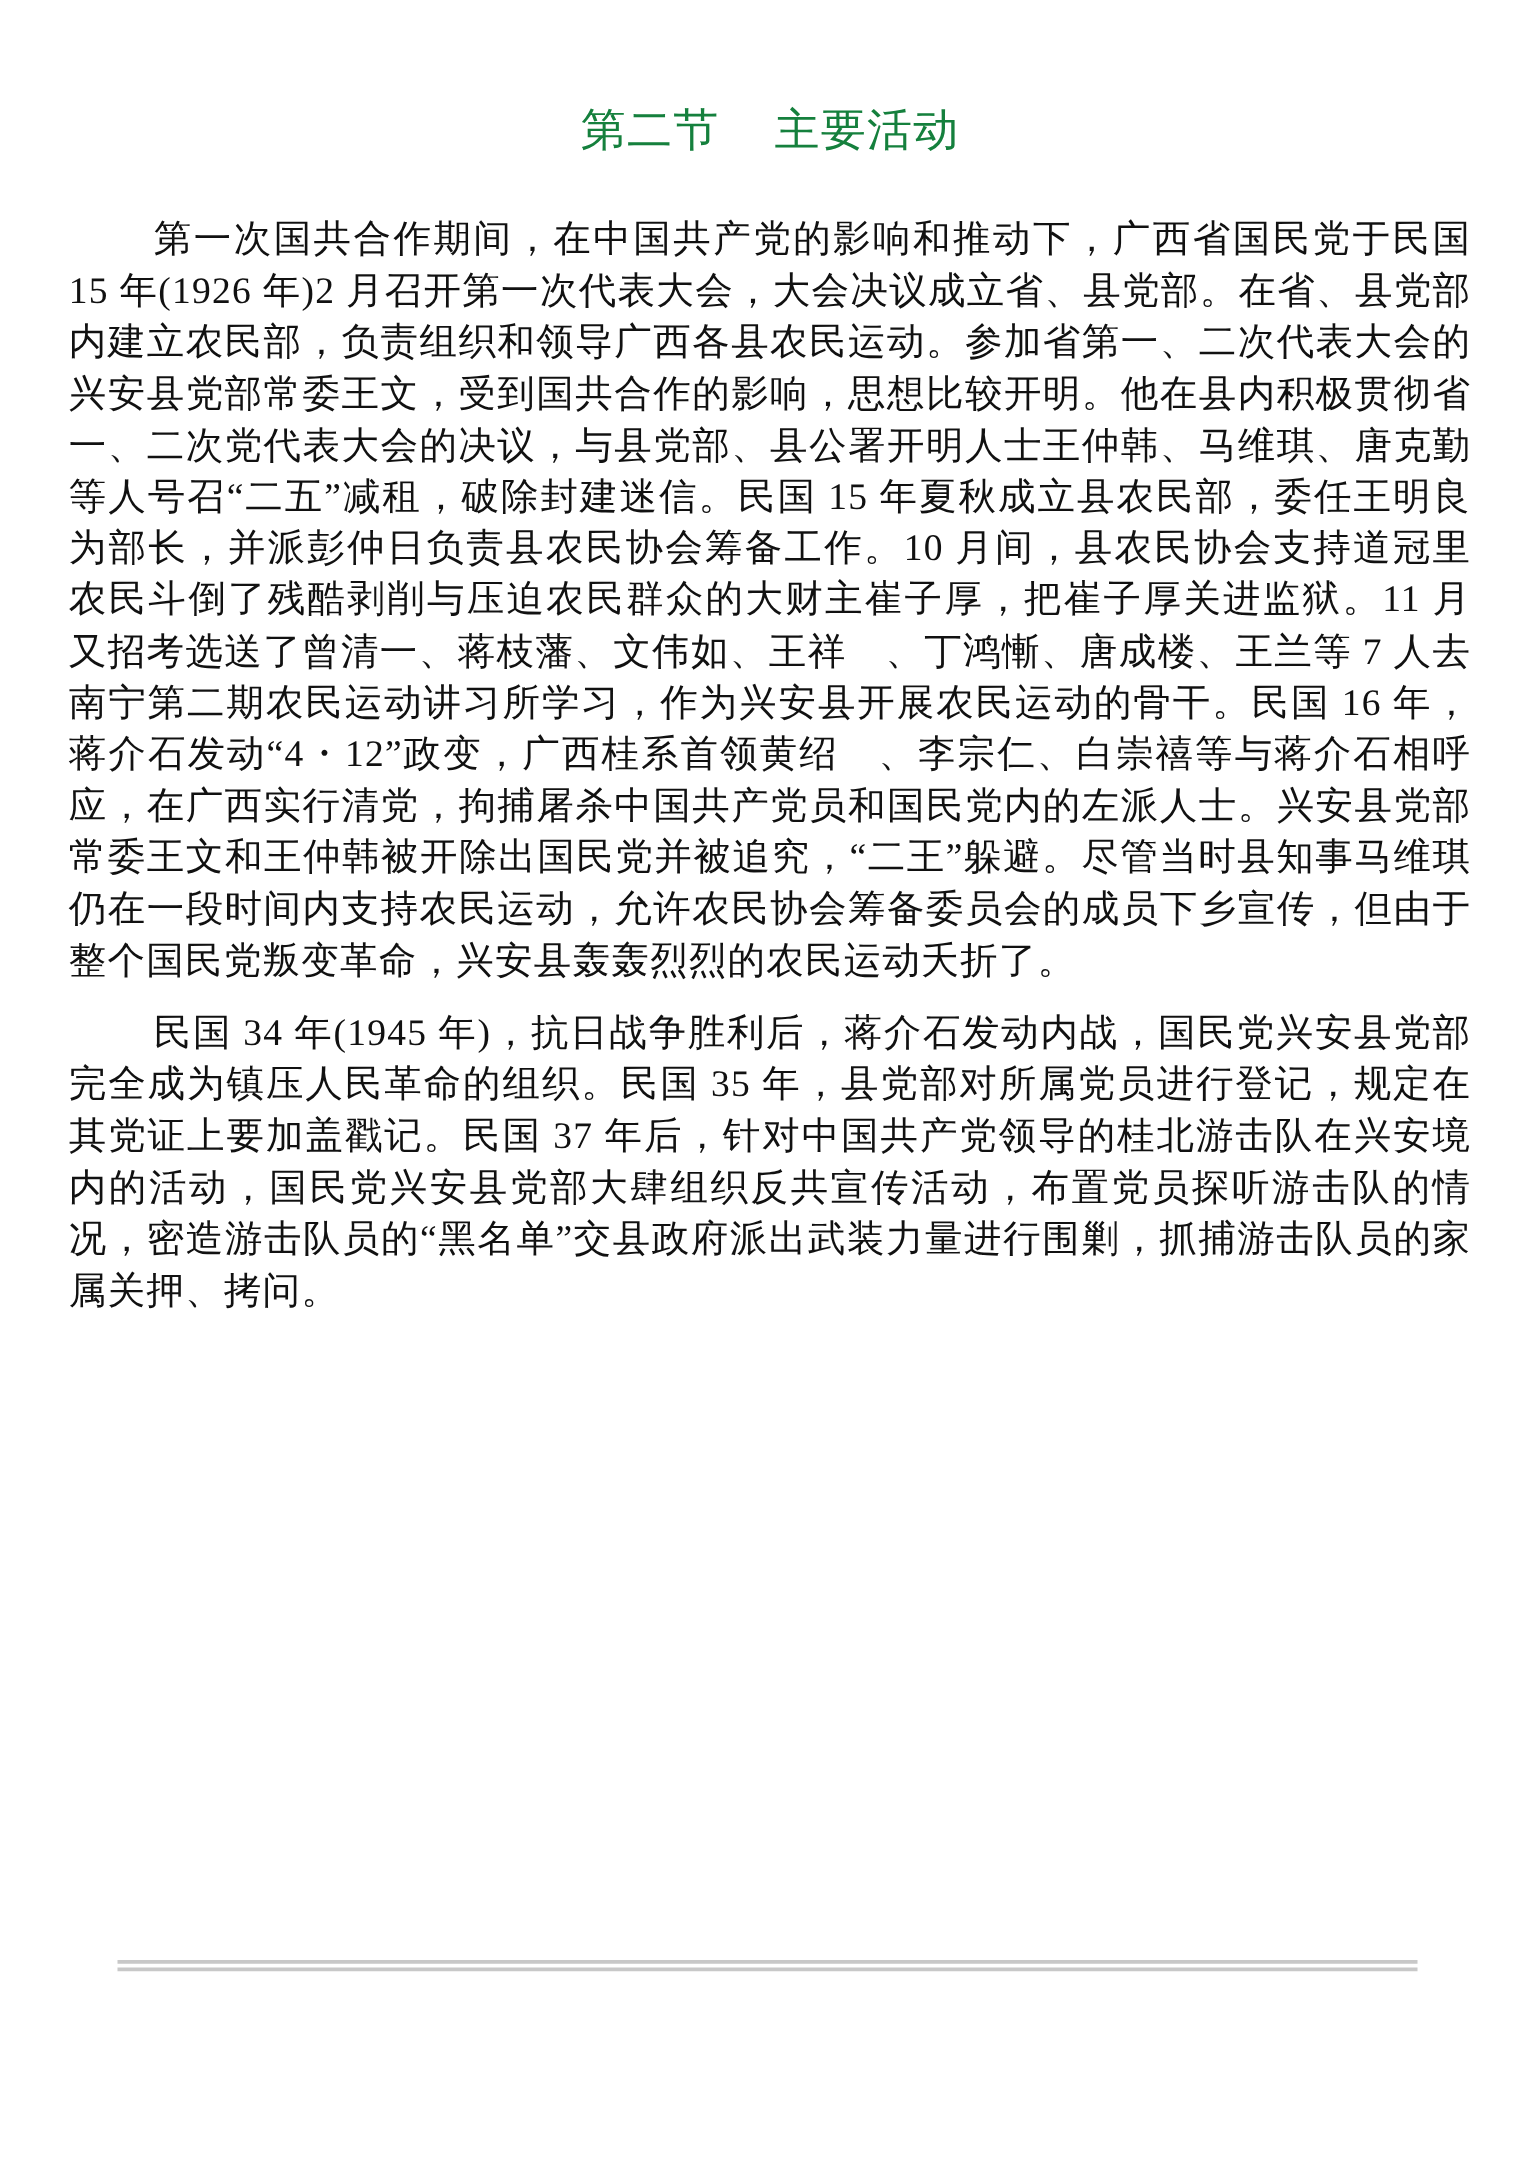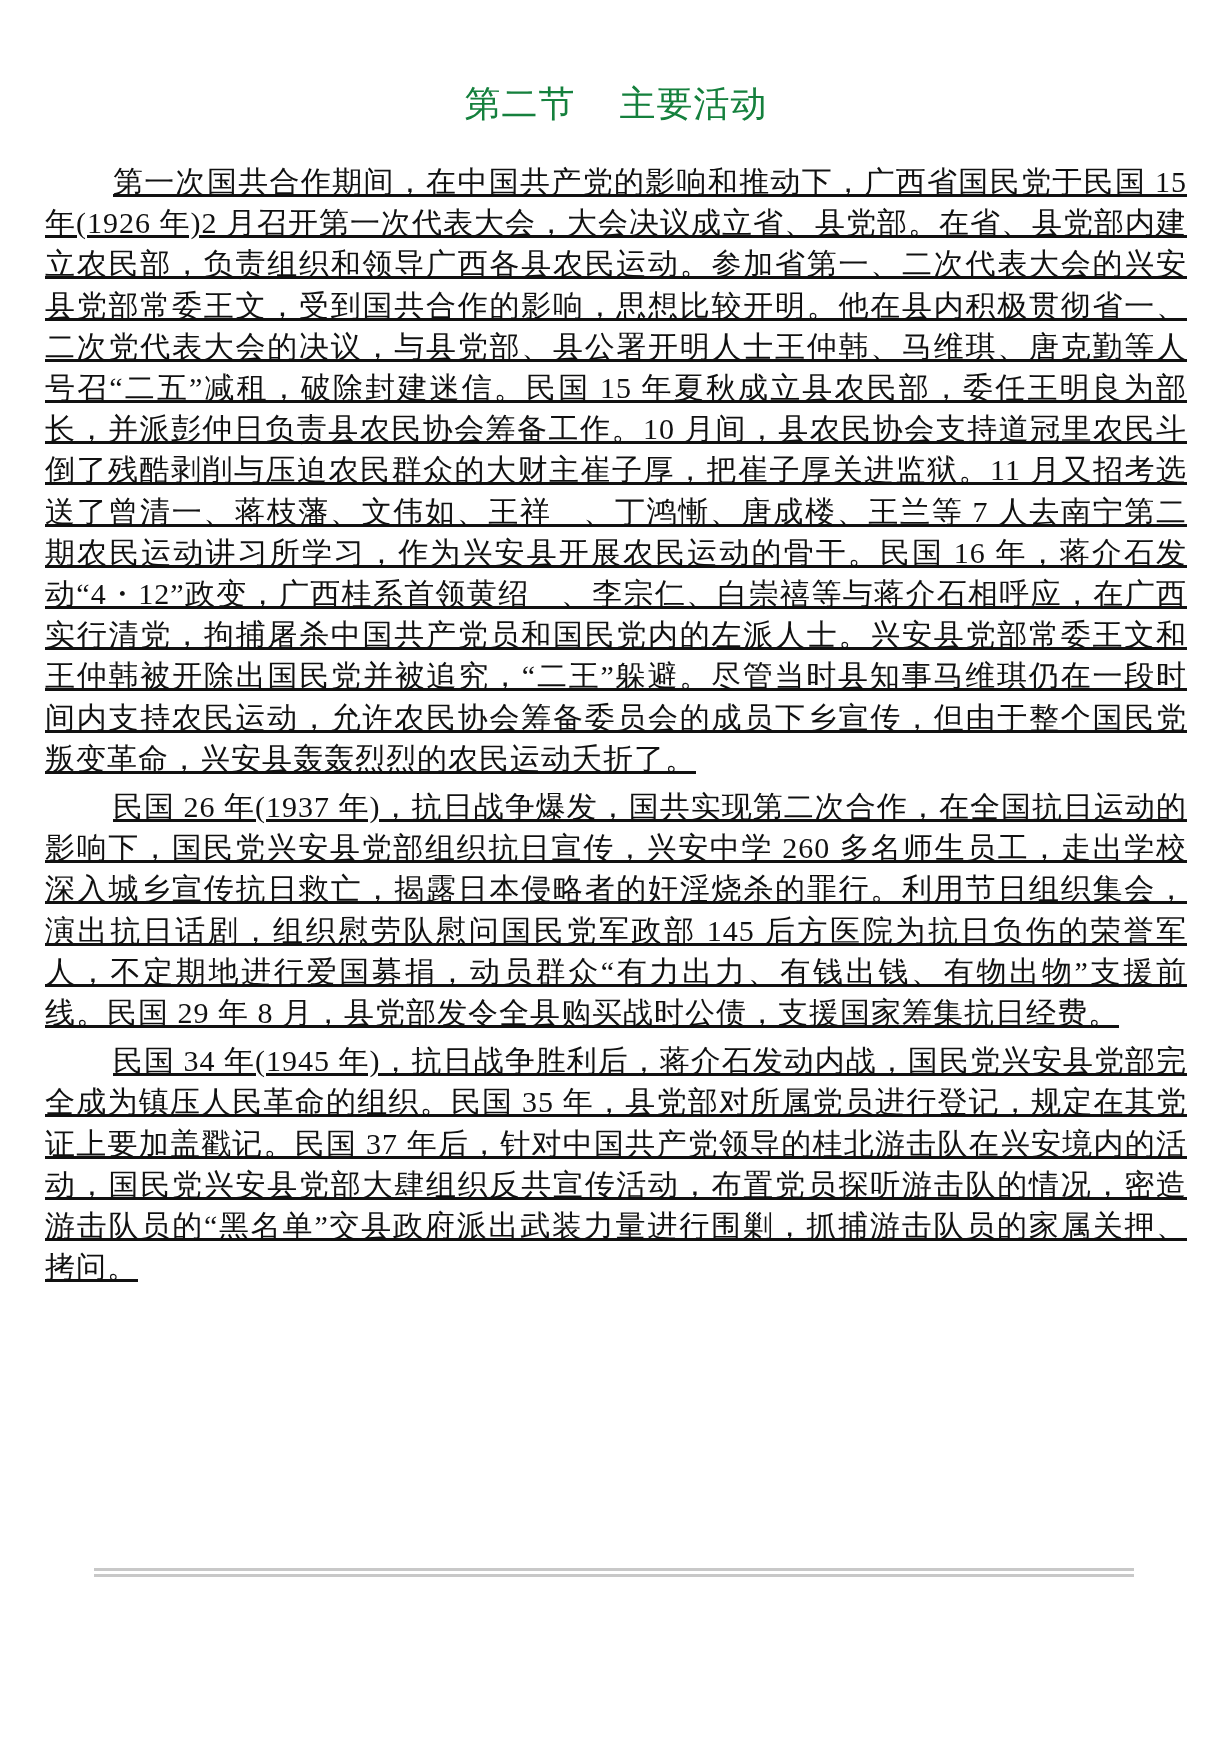--- a/index.html
+++ b/index.html
@@ -38,46 +38,44 @@
       display: inline-block;
       width: 44px;
     }
     .body-text {
       position: absolute;
       top: 154px;
       left: 0;
       width: 1156px;
     }
     .para {
-      margin: 7px;
+      margin: 17px;
       font-size: 30px;
       line-height: 41.2px;
       text-indent: 68px;
       text-align: justify;
       text-justify: inter-character;
       letter-spacing: 1px;
-      text-decoration: underline;
     }
     .divider {
       position: absolute;
       left: 94px;
       top: 1568px;
       width: 1040px;
       height: 3px;
       border-top: 3px solid #c8c8c8;
       border-bottom: 3px solid #c8c8c8;
       background: #ffffff;
     }
   </style>
 </head>
 <body>
 
 <div class="page">
   <h2 class="section-title"><span>第二节</span><span class="gap"></span><span>主要活动</span></h2>
 
   <div class="body-text">
     <p class="para">第一次国共合作期间，在中国共产党的影响和推动下，广西省国民党于民国 15 年(1926 年)2 月召开第一次代表大会，大会决议成立省、县党部。在省、县党部内建立农民部，负责组织和领导广西各县农民运动。参加省第一、二次代表大会的兴安县党部常委王文，受到国共合作的影响，思想比较开明。他在县内积极贯彻省一、二次党代表大会的决议，与县党部、县公署开明人士王仲韩、马维琪、唐克勤等人号召“二五”减租，破除封建迷信。民国 15 年夏秋成立县农民部，委任王明良为部长，并派彭仲日负责县农民协会筹备工作。10 月间，县农民协会支持道冠里农民斗倒了残酷剥削与压迫农民群众的大财主崔子厚，把崔子厚关进监狱。11 月又招考选送了曾清一、蒋枝藩、文伟如、王祥　、丁鸿慚、唐成楼、王兰等 7 人去南宁第二期农民运动讲习所学习，作为兴安县开展农民运动的骨干。民国 16 年，蒋介石发动“4・12”政变，广西桂系首领黄绍　、李宗仁、白崇禧等与蒋介石相呼应，在广西实行清党，拘捕屠杀中国共产党员和国民党内的左派人士。兴安县党部常委王文和王仲韩被开除出国民党并被追究，“二王”躲避。尽管当时县知事马维琪仍在一段时间内支持农民运动，允许农民协会筹备委员会的成员下乡宣传，但由于整个国民党叛变革命，兴安县轰轰烈烈的农民运动夭折了。</p>
-    <p class="para">民国 26 年(1937 年)，抗日战争爆发，国共实现第二次合作，在全国抗日运动的影响下，国民党兴安县党部组织抗日宣传，兴安中学 260 多名师生员工，走出学校深入城乡宣传抗日救亡，揭露日本侵略者的奸淫烧杀的罪行。利用节日组织集会，演出抗日话剧，组织慰劳队慰问国民党军政部 145 后方医院为抗日负伤的荣誉军人，不定期地进行爱国募捐，动员群众“有力出力、有钱出钱、有物出物”支援前线。民国 29 年 8 月，县党部发令全县购买战时公债，支援国家筹集抗日经费。</p>
     <p class="para">民国 34 年(1945 年)，抗日战争胜利后，蒋介石发动内战，国民党兴安县党部完全成为镇压人民革命的组织。民国 35 年，县党部对所属党员进行登记，规定在其党证上要加盖戳记。民国 37 年后，针对中国共产党领导的桂北游击队在兴安境内的活动，国民党兴安县党部大肆组织反共宣传活动，布置党员探听游击队的情况，密造游击队员的“黑名单”交县政府派出武装力量进行围剿，抓捕游击队员的家属关押、拷问。</p>
   </div>
 </div>
 
 <div class="divider"></div>
 
 </body></html>

